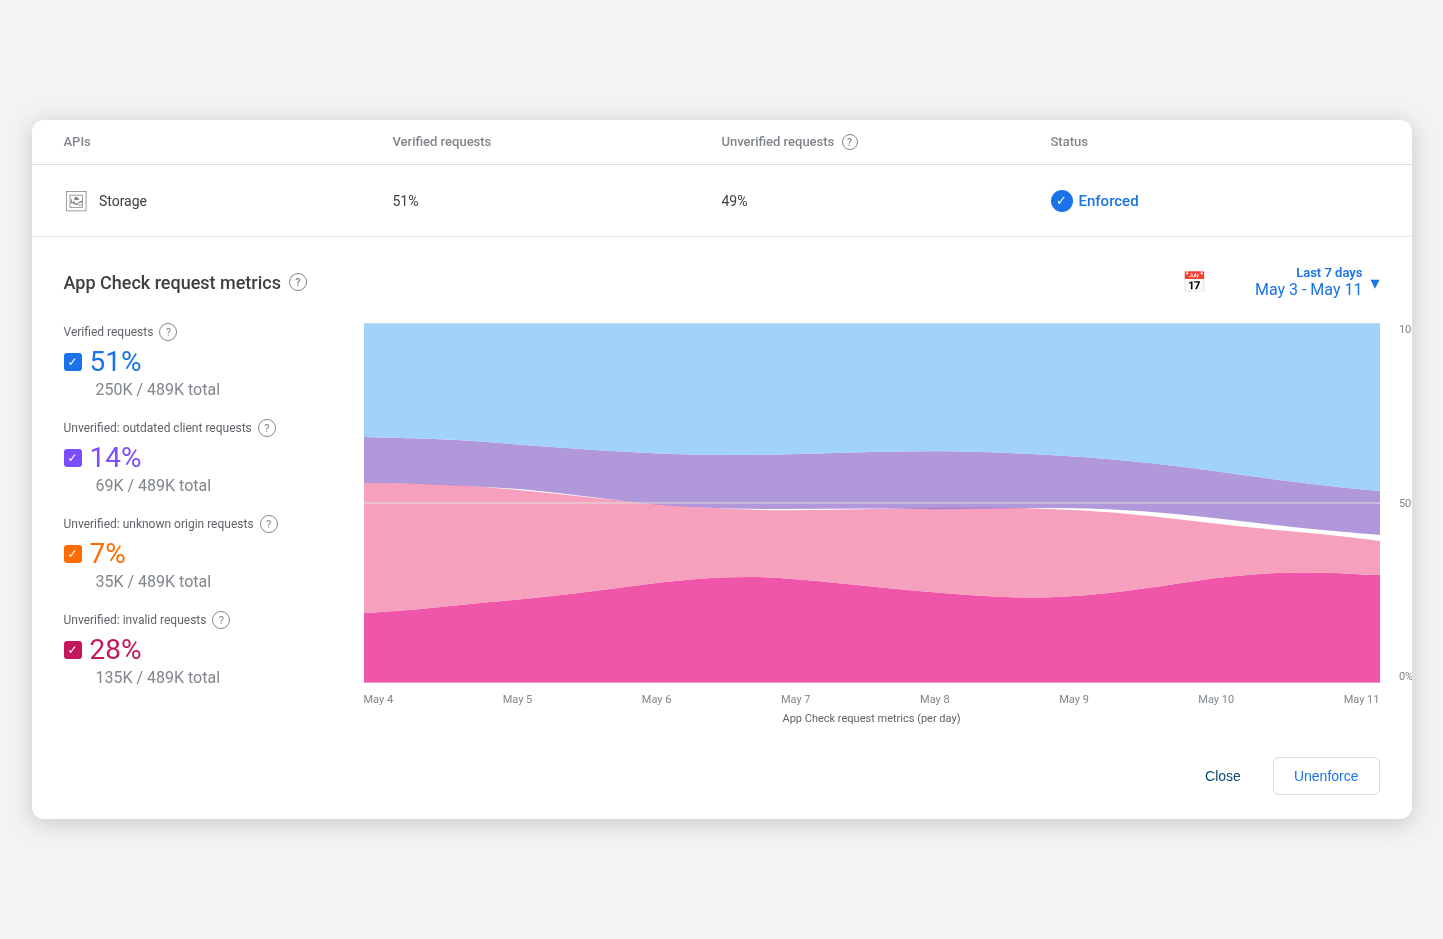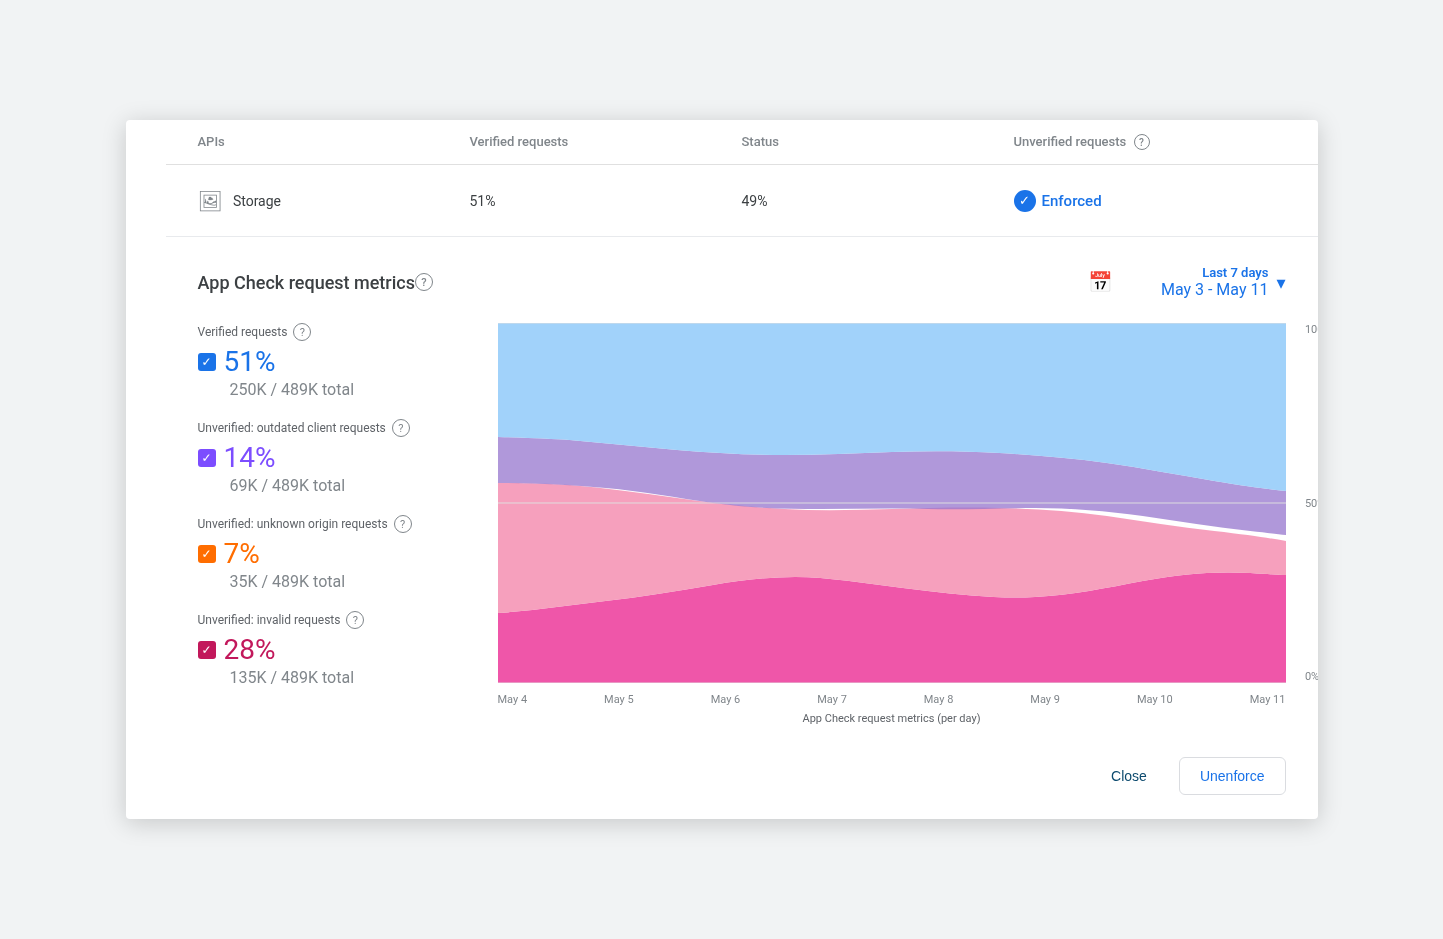--- a/index.html
+++ b/index.html
@@ -6,26 +6,25 @@
     body {
       font-family: 'Google Sans', Roboto, Arial, sans-serif;
       background: #f1f3f4;
       display: flex;
       justify-content: center;
       align-items: center;
       min-height: 100vh;
     }
     .modal {
       background: #fff;
-      border-radius: 4px;
+      border-radius: 12px;
       box-shadow: 0 4px 24px rgba(0,0,0,0.18);
-      width: 1192px;
+      width: 1380px;
       max-width: 98vw;
       overflow: hidden;
-      padding-left: 40px;
     }
     
     .table-header {
       display: grid;
       grid-template-columns: 1fr 1fr 1fr 1fr;
       border-bottom: 1px solid #e0e0e0;
       padding: 0 32px;
     }
     .table-header-cell {
       padding: 14px 0;
@@ -83,21 +82,21 @@
     }
     .metrics-header {
       display: flex;
       justify-content: space-between;
       align-items: center;
       margin-bottom: 24px;
     }
     .metrics-title {
       display: flex;
       align-items: center;
-      gap: 0;
+      gap: 8px;
       font-size: 18px;
       font-weight: 500;
       color: #3c4043;
     }
     .help-icon {
       width: 18px;
       height: 18px;
       border-radius: 50%;
       border: 1.5px solid #80868b;
       display: flex;
@@ -238,25 +237,25 @@
     }
   </style>
 </head>
 <body>
 
 <div class="modal">
 
   <div class="table-header">
     <div class="table-header-cell">APIs</div>
     <div class="table-header-cell">Verified requests</div>
-    <div class="table-header-cell">Status</div>
     <div class="table-header-cell">
       <span>Unverified requests</span>
       <span style="display:inline-flex;align-items:center;justify-content:center;width:16px;height:16px;border-radius:50%;border:1.5px solid #80868b;color:#80868b;font-size:10px;margin-left:4px;cursor:pointer;">?</span>
     </div>
+    <div class="table-header-cell">Status</div>
   </div>
 
   <div class="table-row">
     <div class="table-cell api-cell">
       <span class="storage-icon">🖼</span>
       <span>Storage</span>
     </div>
     <div class="table-cell">51%</div>
     <div class="table-cell">49%</div>
     <div class="table-cell">

